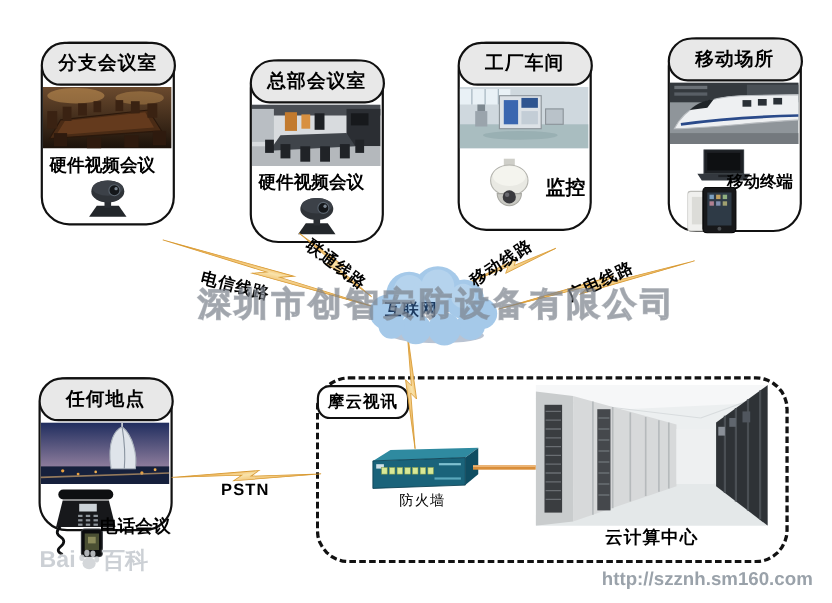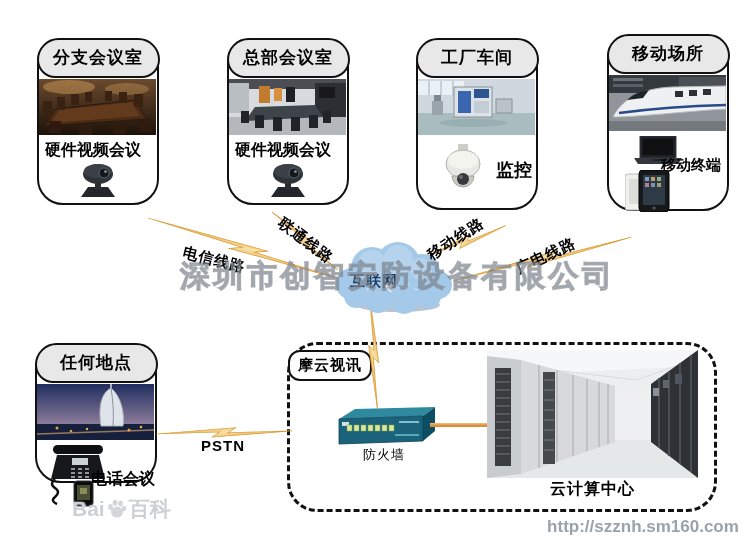--- a/index.html
+++ b/index.html
@@ -26,21 +26,21 @@
   .svglayer{position:absolute;left:0;top:0;z-index:3;pointer-events:none;}
   .cloud-label{position:absolute;left:350px;top:272px;width:84px;text-align:left;
         font-size:15px;font-weight:bold;color:#1d3a5f;z-index:4;letter-spacing:1px;}
   .watermark{position:absolute;left:180px;top:256px;font-size:30px;font-weight:bold;
         letter-spacing:3.5px;white-space:nowrap;color:rgba(125,132,142,0.30);
         -webkit-text-stroke:1.2px rgba(125,132,142,0.6);z-index:6;}
   .url-mark{position:absolute;left:538px;top:517px;width:210px;text-align:center;
         font-size:17px;font-weight:bold;color:#9aa2aa;z-index:6;}
   .baidu-mark{position:absolute;left:36px;top:495px;display:flex;align-items:center;
         gap:2px;z-index:6;color:#ccd0d5;font-weight:bold;font-size:21px;
-        text-shadow:0 0 2px #fff;margin-left:36px;}
+        text-shadow:0 0 2px #fff;}
   .fw-label{position:absolute;left:333px;top:446px;width:102px;text-align:center;
         font-size:13px;font-weight:normal;z-index:3;letter-spacing:1px;}
   .dcc-label{position:absolute;left:487px;top:479px;width:211px;text-align:center;
         font-size:16px;font-weight:bold;z-index:3;letter-spacing:1px;}
   .pstn-label{position:absolute;left:201px;top:437px;font-size:15px;font-weight:bold;
         letter-spacing:1px;z-index:4;}
 </style>
 </head>
 <body>
 
@@ -78,21 +78,21 @@
     <svg style="position:absolute;left:32px;top:121px" width="54" height="40" viewBox="0 0 54 40">
       <polygon points="10,36 44,36 37,26 17,26" fill="#23272b"></polygon>
       <rect x="24" y="21" width="6" height="7" fill="#2a2e33"></rect>
       <ellipse cx="27" cy="13" rx="15" ry="10" fill="#2f3338"></ellipse>
       <ellipse cx="27" cy="10" rx="14" ry="7" fill="#3c4148"></ellipse>
       <circle cx="33" cy="12" r="5" fill="#14171a" stroke="#5a646e" stroke-width="1"></circle>
       <circle cx="34.5" cy="10.5" r="1.5" fill="#7d8894"></circle>
     </svg>
   </div>
 
-  <div class="node" style="left:227px;top:38px;height:167px">
+  <div class="node" style="left:227px;top:54px;height:167px">
     <div class="node-head">
         <span>总部会议室</span>
       </div>
     <svg class="photo" width="117" height="56" viewBox="0 0 117 56" preserveAspectRatio="none">
       <rect width="117" height="56" fill="#d8dbde"></rect>
       <rect x="0" y="0" width="117" height="10" fill="#4a4e54"></rect>
       <rect x="86" y="4" width="31" height="34" fill="#2b2e33"></rect>
       <rect x="90" y="8" width="16" height="11" fill="#17191c"></rect>
       <rect x="0" y="4" width="20" height="30" fill="#b9bec3"></rect>
       <rect x="30" y="7" width="11" height="17" fill="#c27a2e"></rect>

